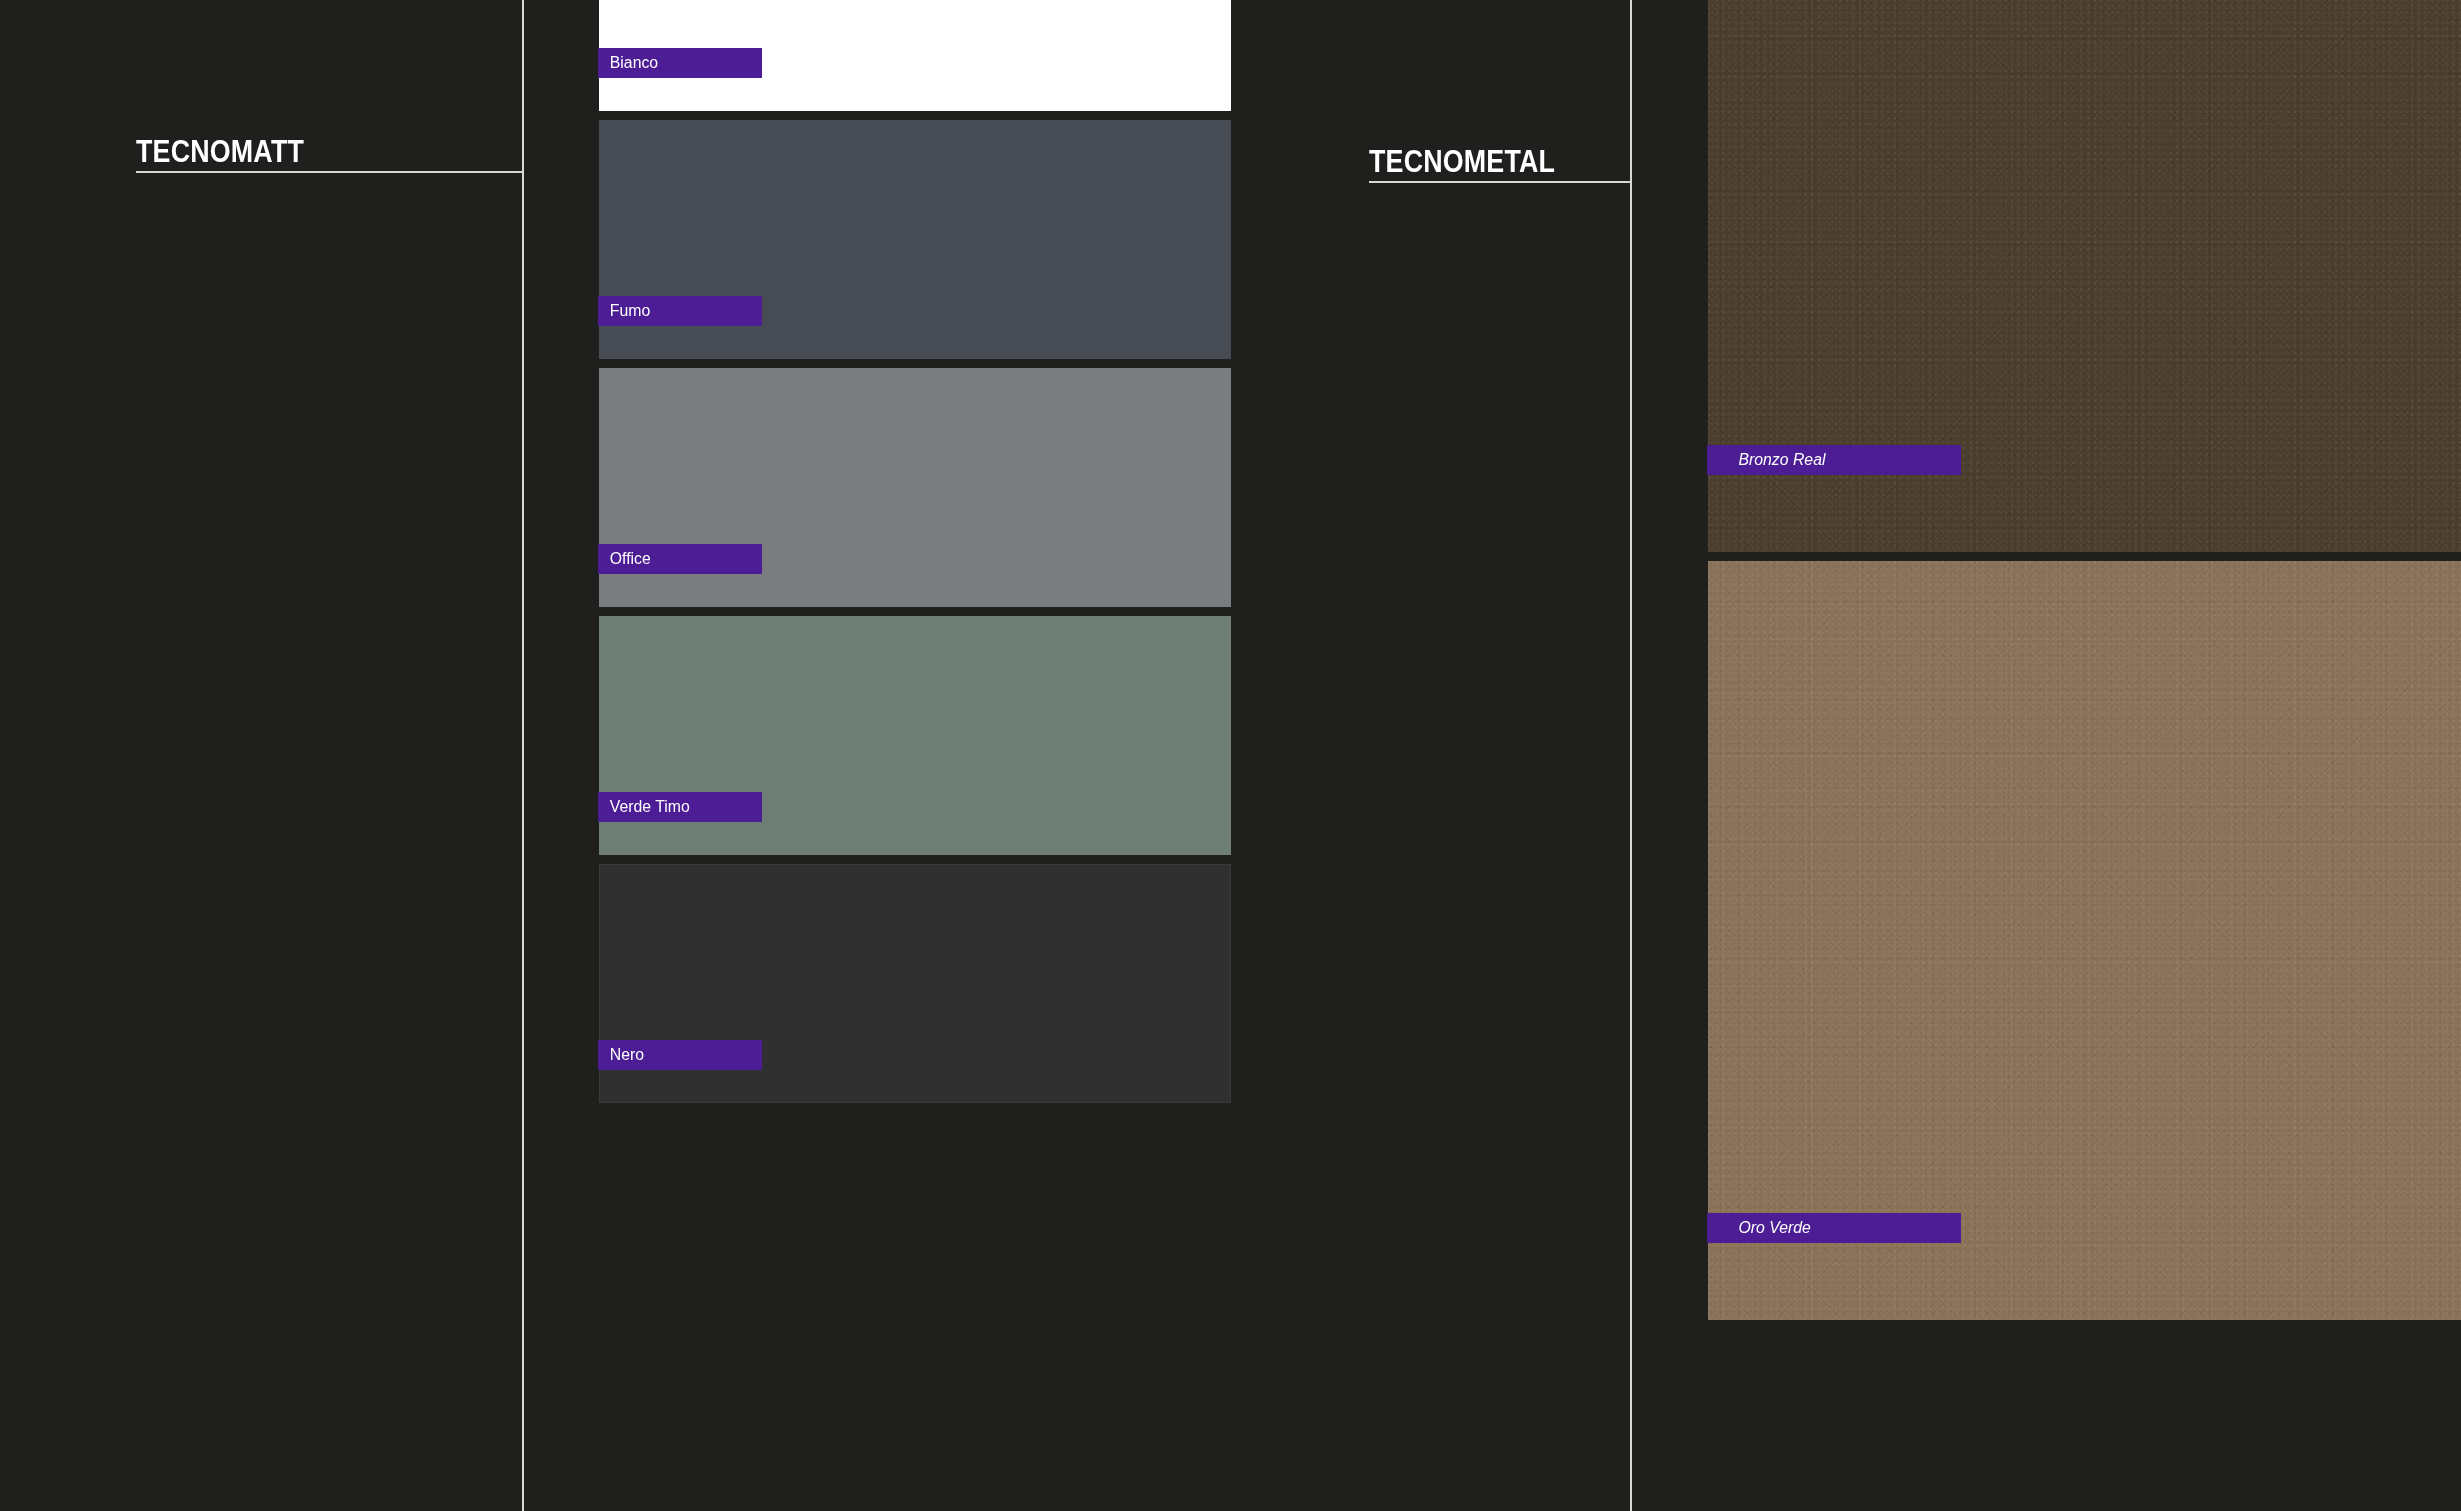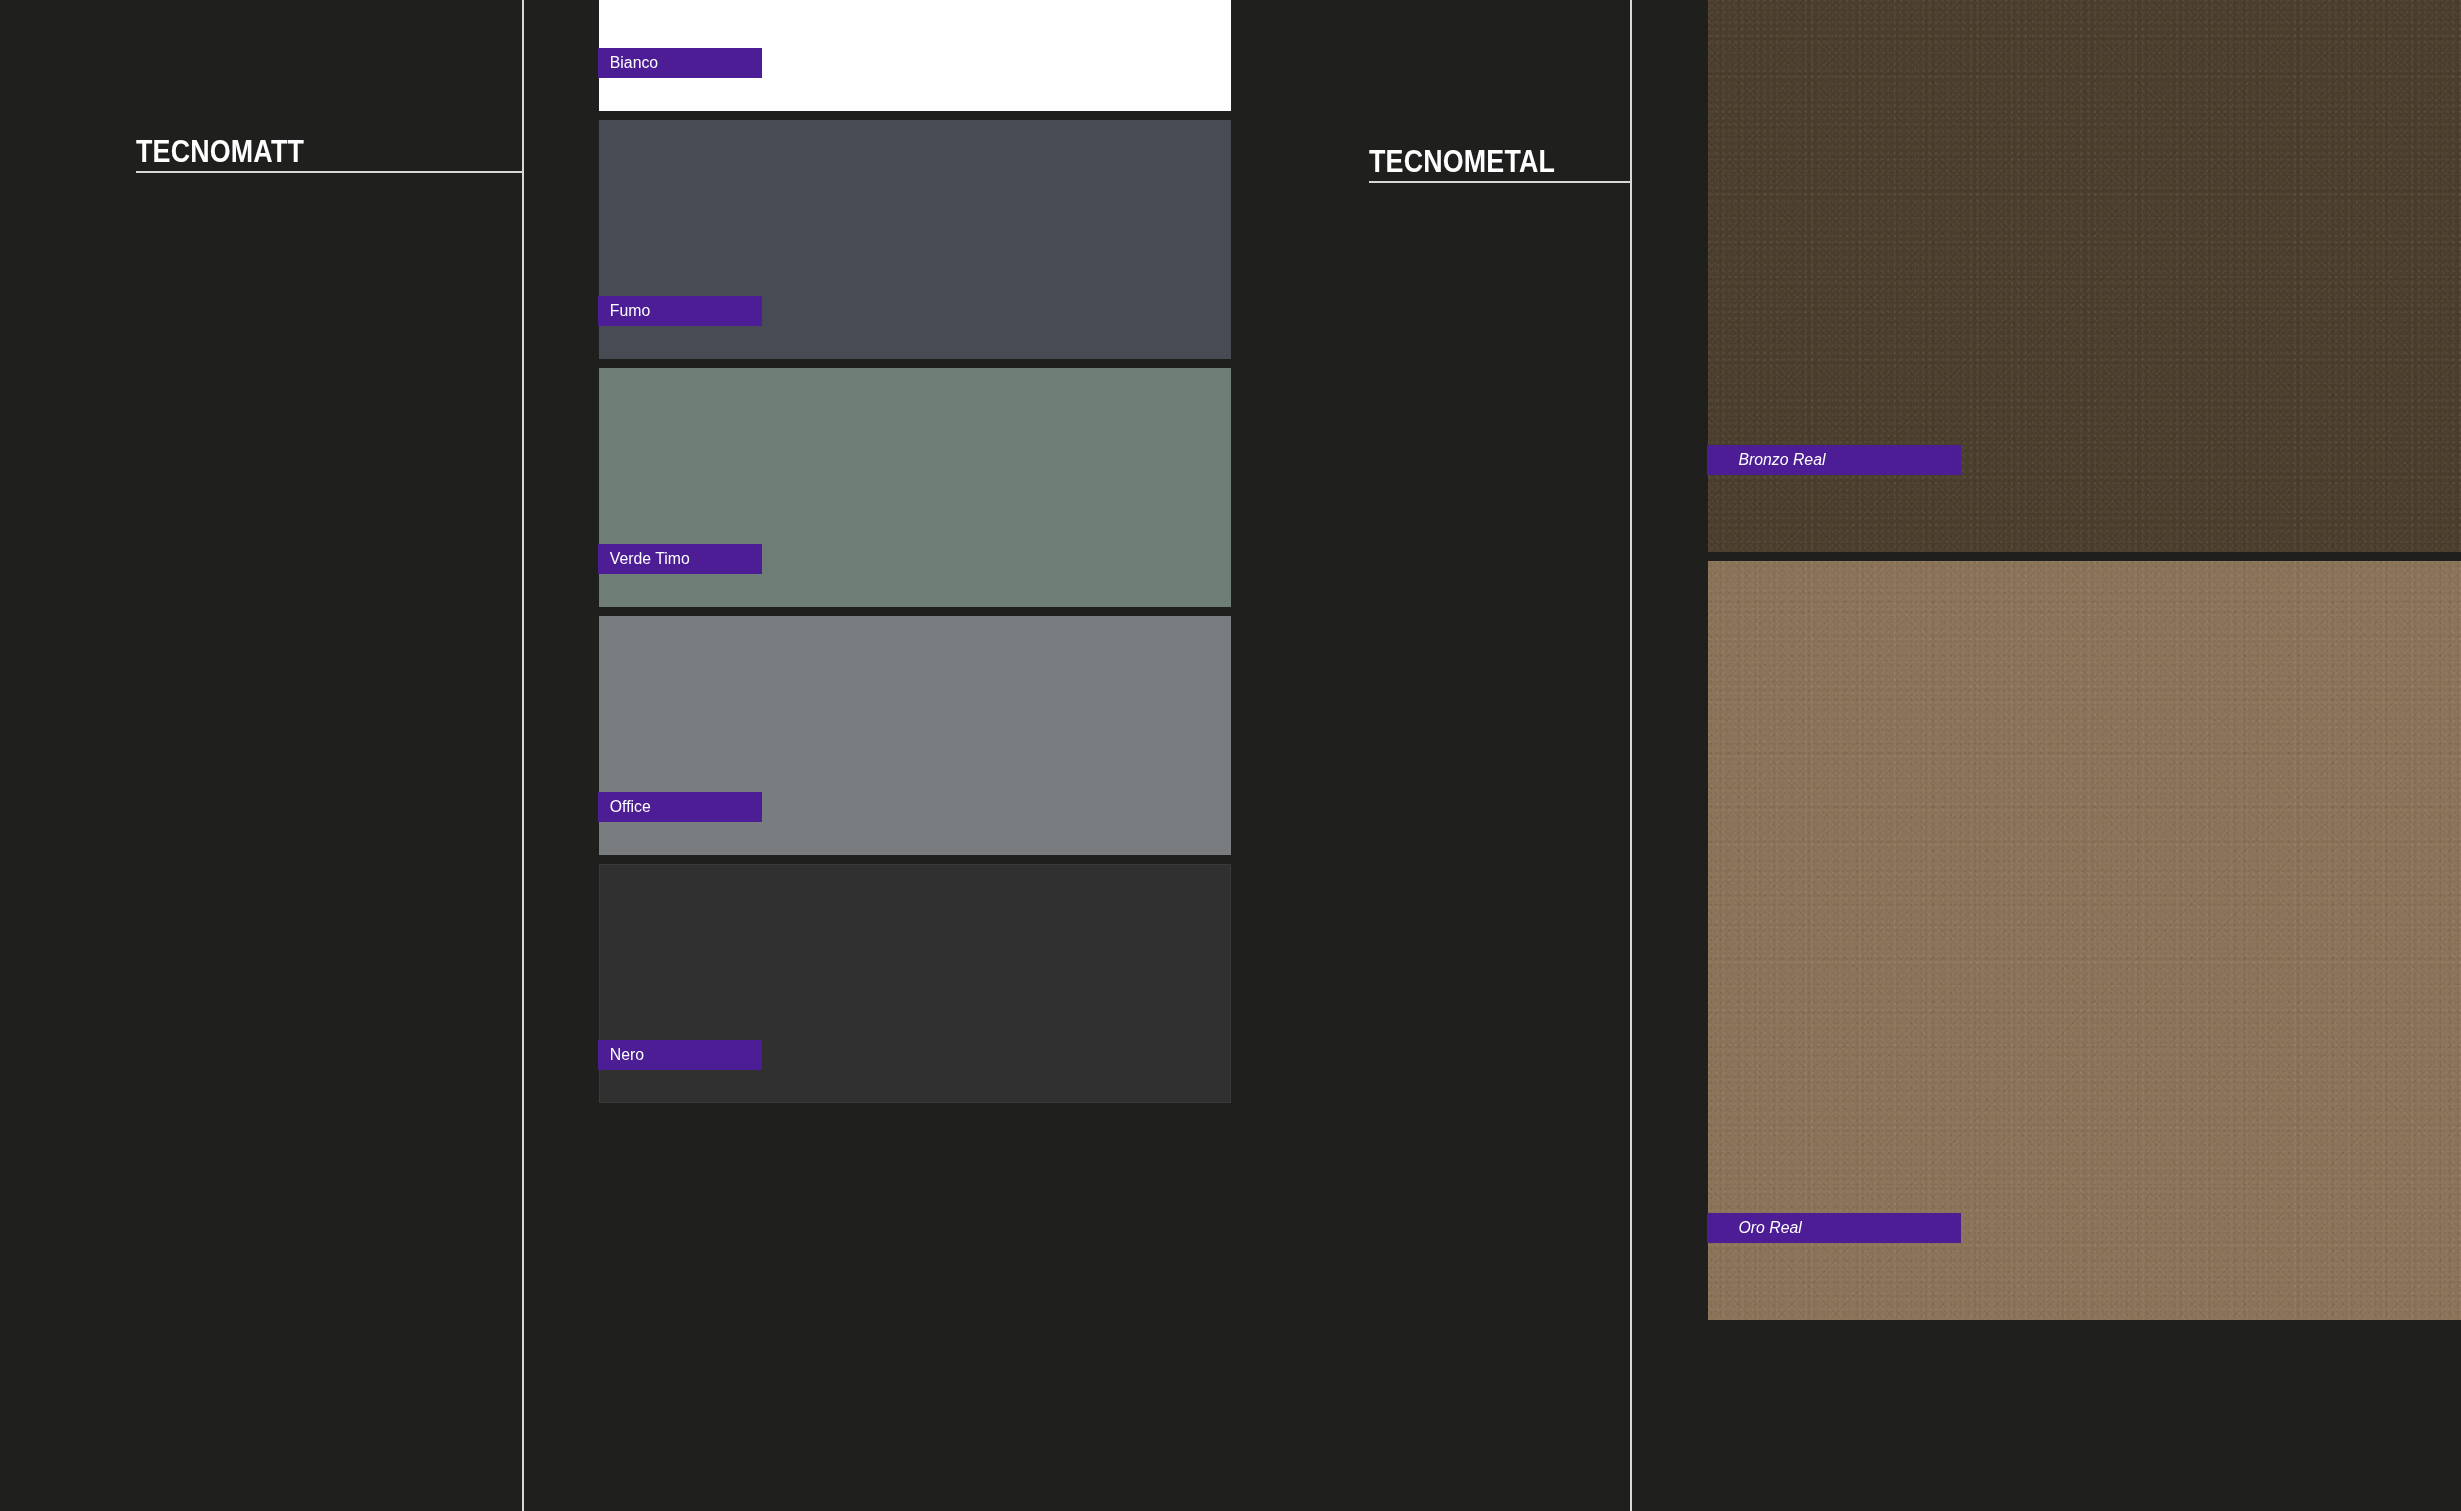--- a/index.html
+++ b/index.html
@@ -122,37 +122,37 @@
   <div class="swatch-col" id="col-tecnomatt">
       <div class="swatch">
         <div class="swatch-fill" style="background: rgb(255, 255, 255);"></div>
         <div class="swatch-label">Bianco</div>
       </div>
       <div class="swatch">
         <div class="swatch-fill" style="background: rgb(70, 75, 84);"></div>
         <div class="swatch-label">Fumo</div>
       </div>
       <div class="swatch">
+        <div class="swatch-fill" style="background: rgb(122, 125, 127);"></div>
+        <div class="swatch-label">Office</div>
+      </div>
+      <div class="swatch">
         <div class="swatch-fill" style="background: rgb(110, 126, 118);"></div>
         <div class="swatch-label">Verde Timo</div>
-      </div>
-      <div class="swatch">
-        <div class="swatch-fill" style="background: rgb(122, 125, 127);"></div>
-        <div class="swatch-label">Office</div>
       </div>
       <div class="swatch">
         <div class="swatch-fill bordered" style="background: rgb(48, 48, 49);"></div>
         <div class="swatch-label">Nero</div>
       </div>
     </div>
   <div class="swatch-col" id="col-tecnometal">
       <div class="swatch">
         <div class="swatch-fill textured" style="background: rgb(75, 62, 45);"></div>
         <div class="swatch-label">Bronzo Real</div>
       </div>
       <div class="swatch">
         <div class="swatch-fill textured" style="background: rgb(138, 115, 88);"></div>
-        <div class="swatch-label">Oro Real</div>
+        <div class="swatch-label">Oro Verde</div>
       </div>
     </div>
 
 </div>
 
 
 </body></html>

